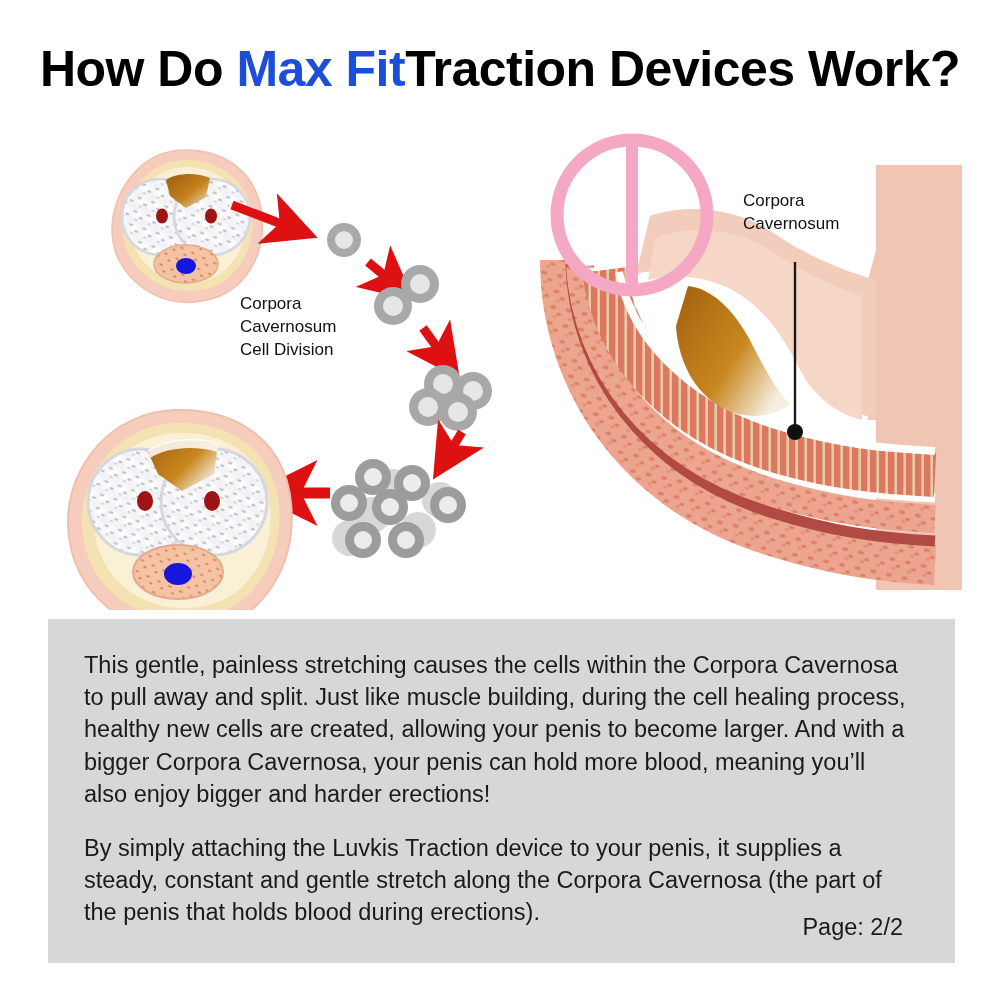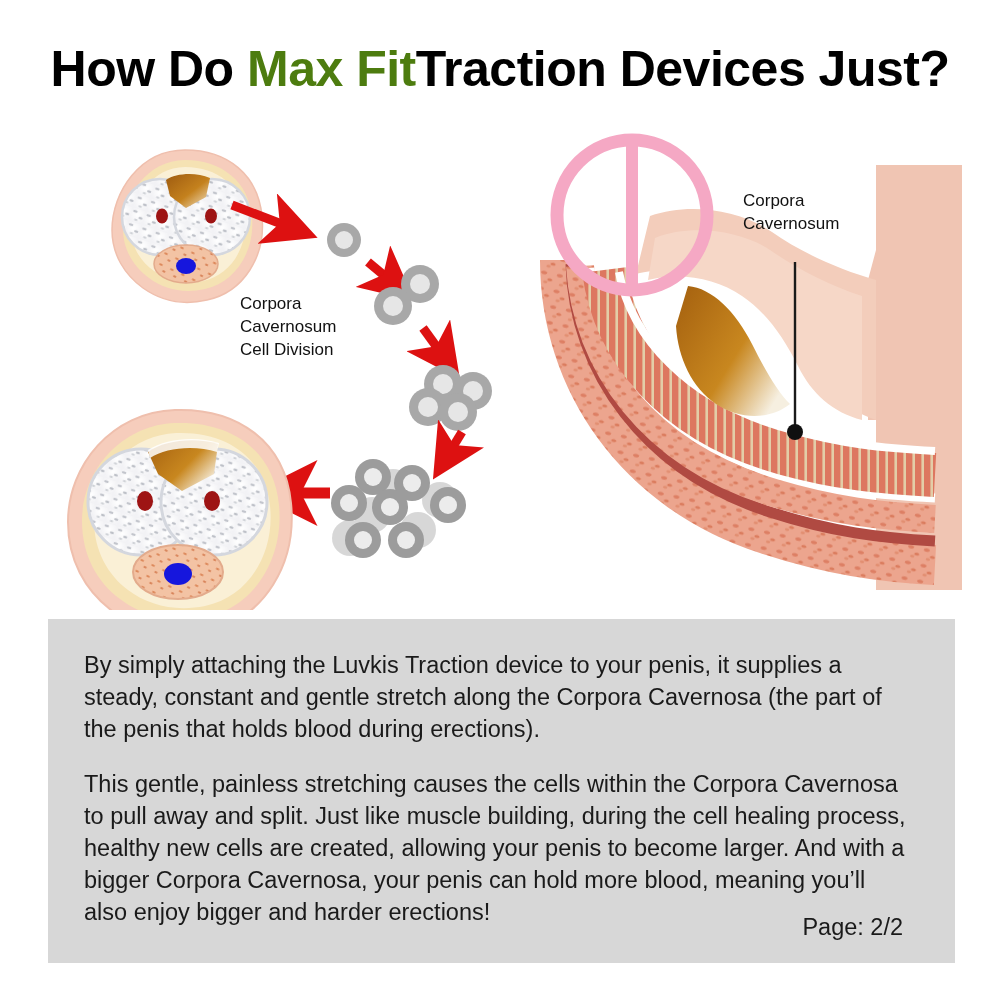--- a/index.html
+++ b/index.html
@@ -26,21 +26,21 @@
     top: 44px;
     width: 1000px;
     text-align: center;
     font-size: 50px;
     font-weight: bold;
     letter-spacing: -0.5px;
     color: #000000;
     white-space: nowrap;
     line-height: 1;
   }
-  #title .brand { color: #4d7c0f; }
+  #title .brand { color: #1d4ed8; }
 
   
   #illustration {
     position: absolute;
     left: 0;
     top: 120px;
     width: 1000px;
     height: 490px;
   }
 
@@ -87,21 +87,21 @@
     font-size: 23.5px;
     color: #1a1a1a;
   }
 </style>
 </head>
 <body>
 
 <div id="page">
 
   <div id="title">
-    <span>How Do </span><span class="brand">Max Fit</span><span>Traction Devices Just?</span>
+    <span>How Do </span><span class="brand">Max Fit</span><span>Traction Devices Work?</span>
   </div>
 
   <svg id="illustration" viewBox="0 0 1000 490">
     <defs>
       <radialGradient id="gSpongy" cx="45%" cy="40%" r="62%">
         <stop offset="0%" stop-color="#ffffff"></stop>
         <stop offset="100%" stop-color="#f2f2f5"></stop>
       </radialGradient>
       <linearGradient id="gBrown" x1="0" y1="0" x2="1" y2="1">
         <stop offset="0%" stop-color="#9e5b10"></stop>
@@ -290,18 +290,18 @@
     </g>
   </svg>
 
   <div class="diagram-label" id="label-cell-division">Corpora
 Cavernosum
 Cell Division</div>
   <div class="diagram-label" id="label-corpora-right">Corpora
 Cavernosum</div>
 
   <div id="panel">
+    <p>This gentle, painless stretching causes the cells within the Corpora Cavernosa to pull away and split. Just like muscle building, during the cell healing process, healthy new cells are created, allowing your penis to become larger. And with a bigger Corpora Cavernosa, your penis can hold more blood, meaning you’ll also enjoy bigger and harder erections!</p>
     <p>By simply attaching the Luvkis Traction device to your penis, it supplies a steady, constant and gentle stretch along the Corpora Cavernosa (the part of the penis that holds blood during erections).</p>
-    <p>This gentle, painless stretching causes the cells within the Corpora Cavernosa to pull away and split. Just like muscle building, during the cell healing process, healthy new cells are created, allowing your penis to become larger. And with a bigger Corpora Cavernosa, your penis can hold more blood, meaning you’ll also enjoy bigger and harder erections!</p>
     <div id="page-number">Page: 2/2</div>
   </div>
 
 </div>
 
 </body></html>

